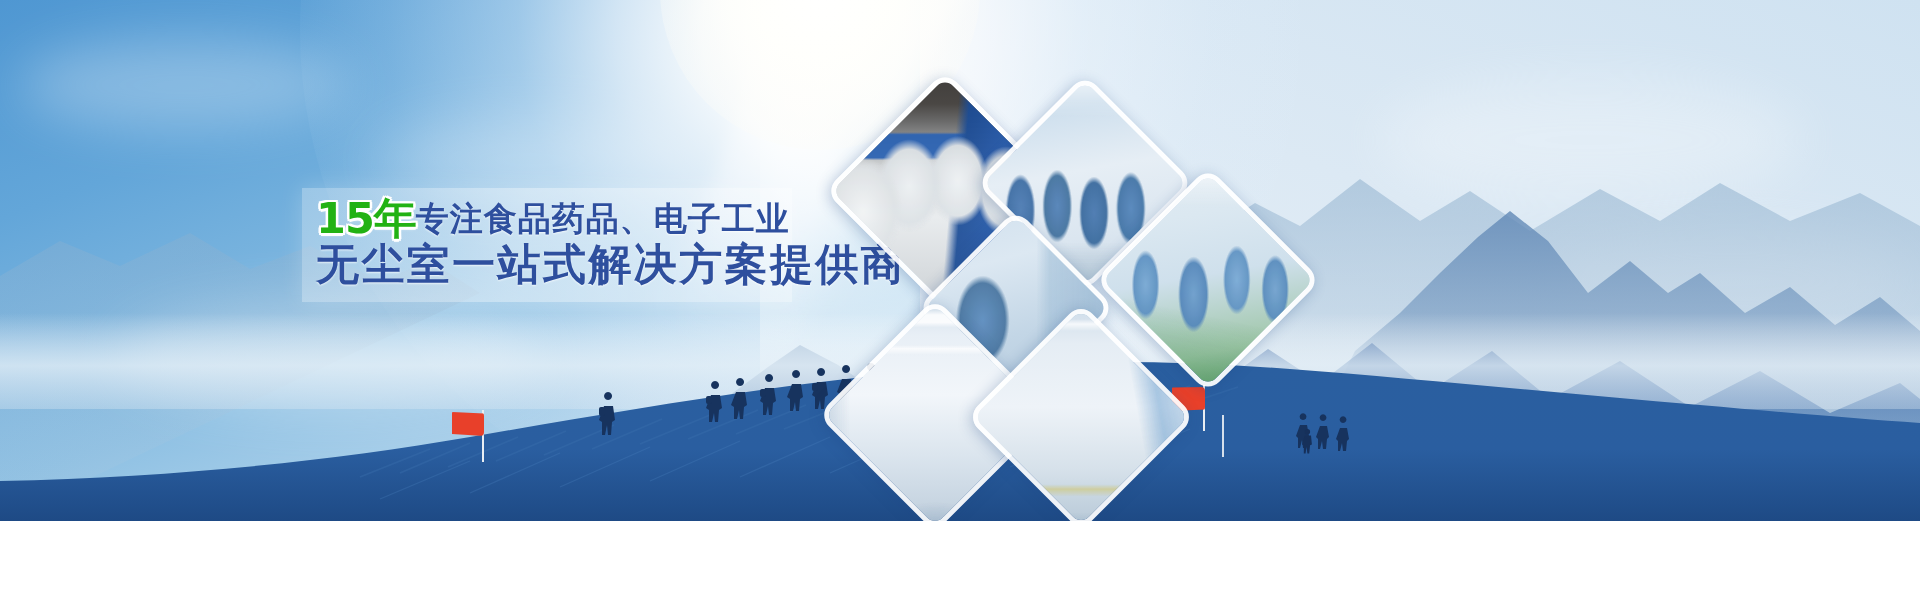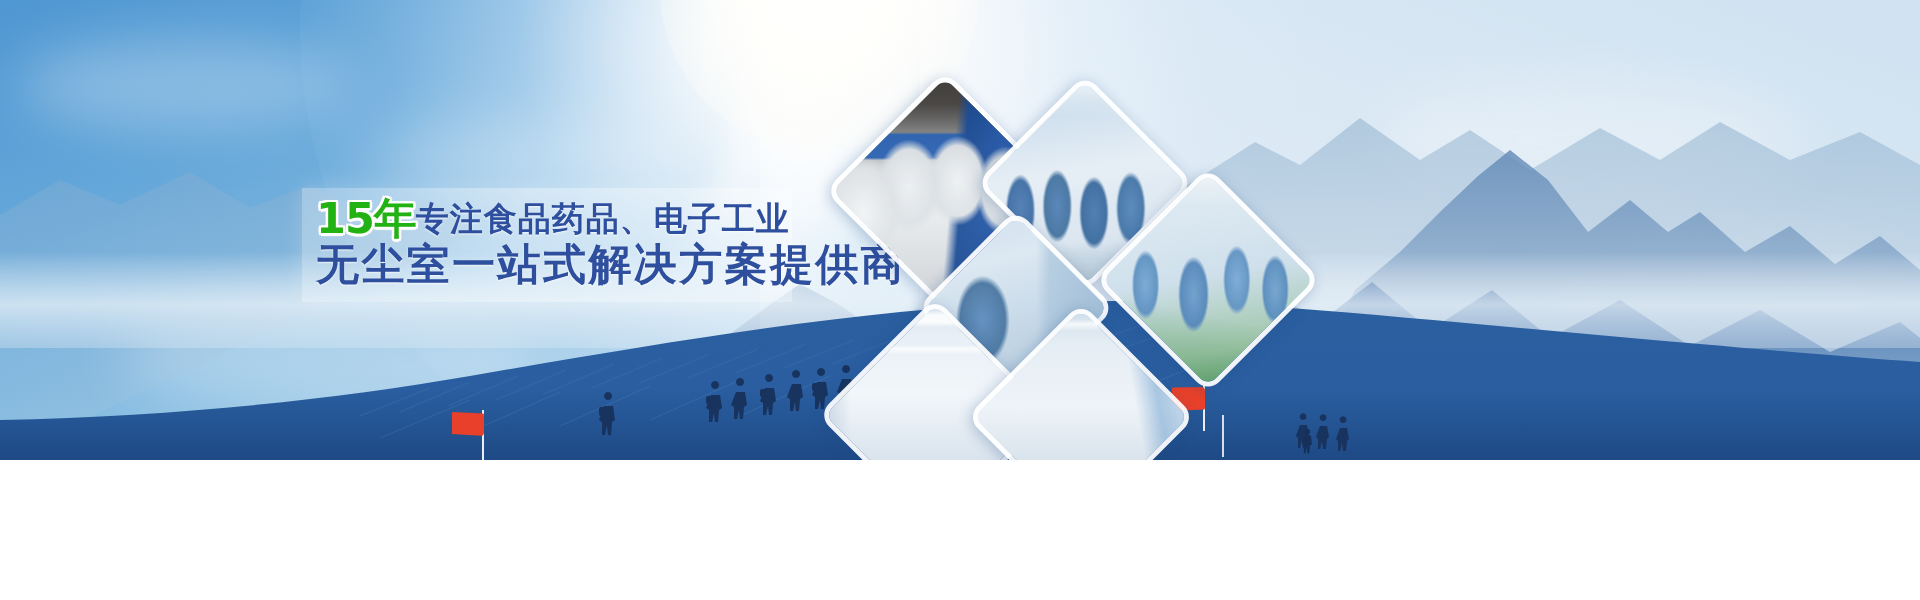--- a/index.html
+++ b/index.html
@@ -1,17 +1,17 @@
 <!DOCTYPE html>
 <html><head>
 <meta charset="utf-8">
 <style>
   html,body{margin:0;padding:0;background:#fff;}
   #banner{
-    position:relative;width:1920px;height:460px;overflow:hidden;
+    position:relative;width:1920px;height:521px;overflow:hidden;
     font-family:"Liberation Sans","DejaVu Sans",sans-serif;
     background:linear-gradient(175deg,#5fa3d8 0%,#7fbbe4 18%,#a9d2ea 42%,#cfe4f2 62%,#e6f0f7 80%,#dfeaf4 100%);
   }
   
   .sky-left{position:absolute;left:0;top:0;width:760px;height:600px;
     background:linear-gradient(160deg,#4f97d2 0%,#63a6d9 25%,#8dc0e3 55%,#bcd9ee 80%,#dcebf5 100%);}
   .sky-right{position:absolute;right:0;top:0;width:1000px;height:600px;
     background:linear-gradient(200deg,#cfe2f1 0%,#dce9f4 40%,#e4eef6 70%,#dbe8f3 100%);}
   .sun-glow{position:absolute;left:300px;top:-470px;width:1000px;height:1000px;border-radius:50%;
     background:radial-gradient(circle at 50% 50%,rgba(255,255,255,.98) 0%,rgba(255,255,255,.92) 14%,rgba(252,253,255,.72) 26%,rgba(240,248,255,.42) 40%,rgba(225,240,252,.18) 58%,rgba(210,232,248,0) 75%);}

